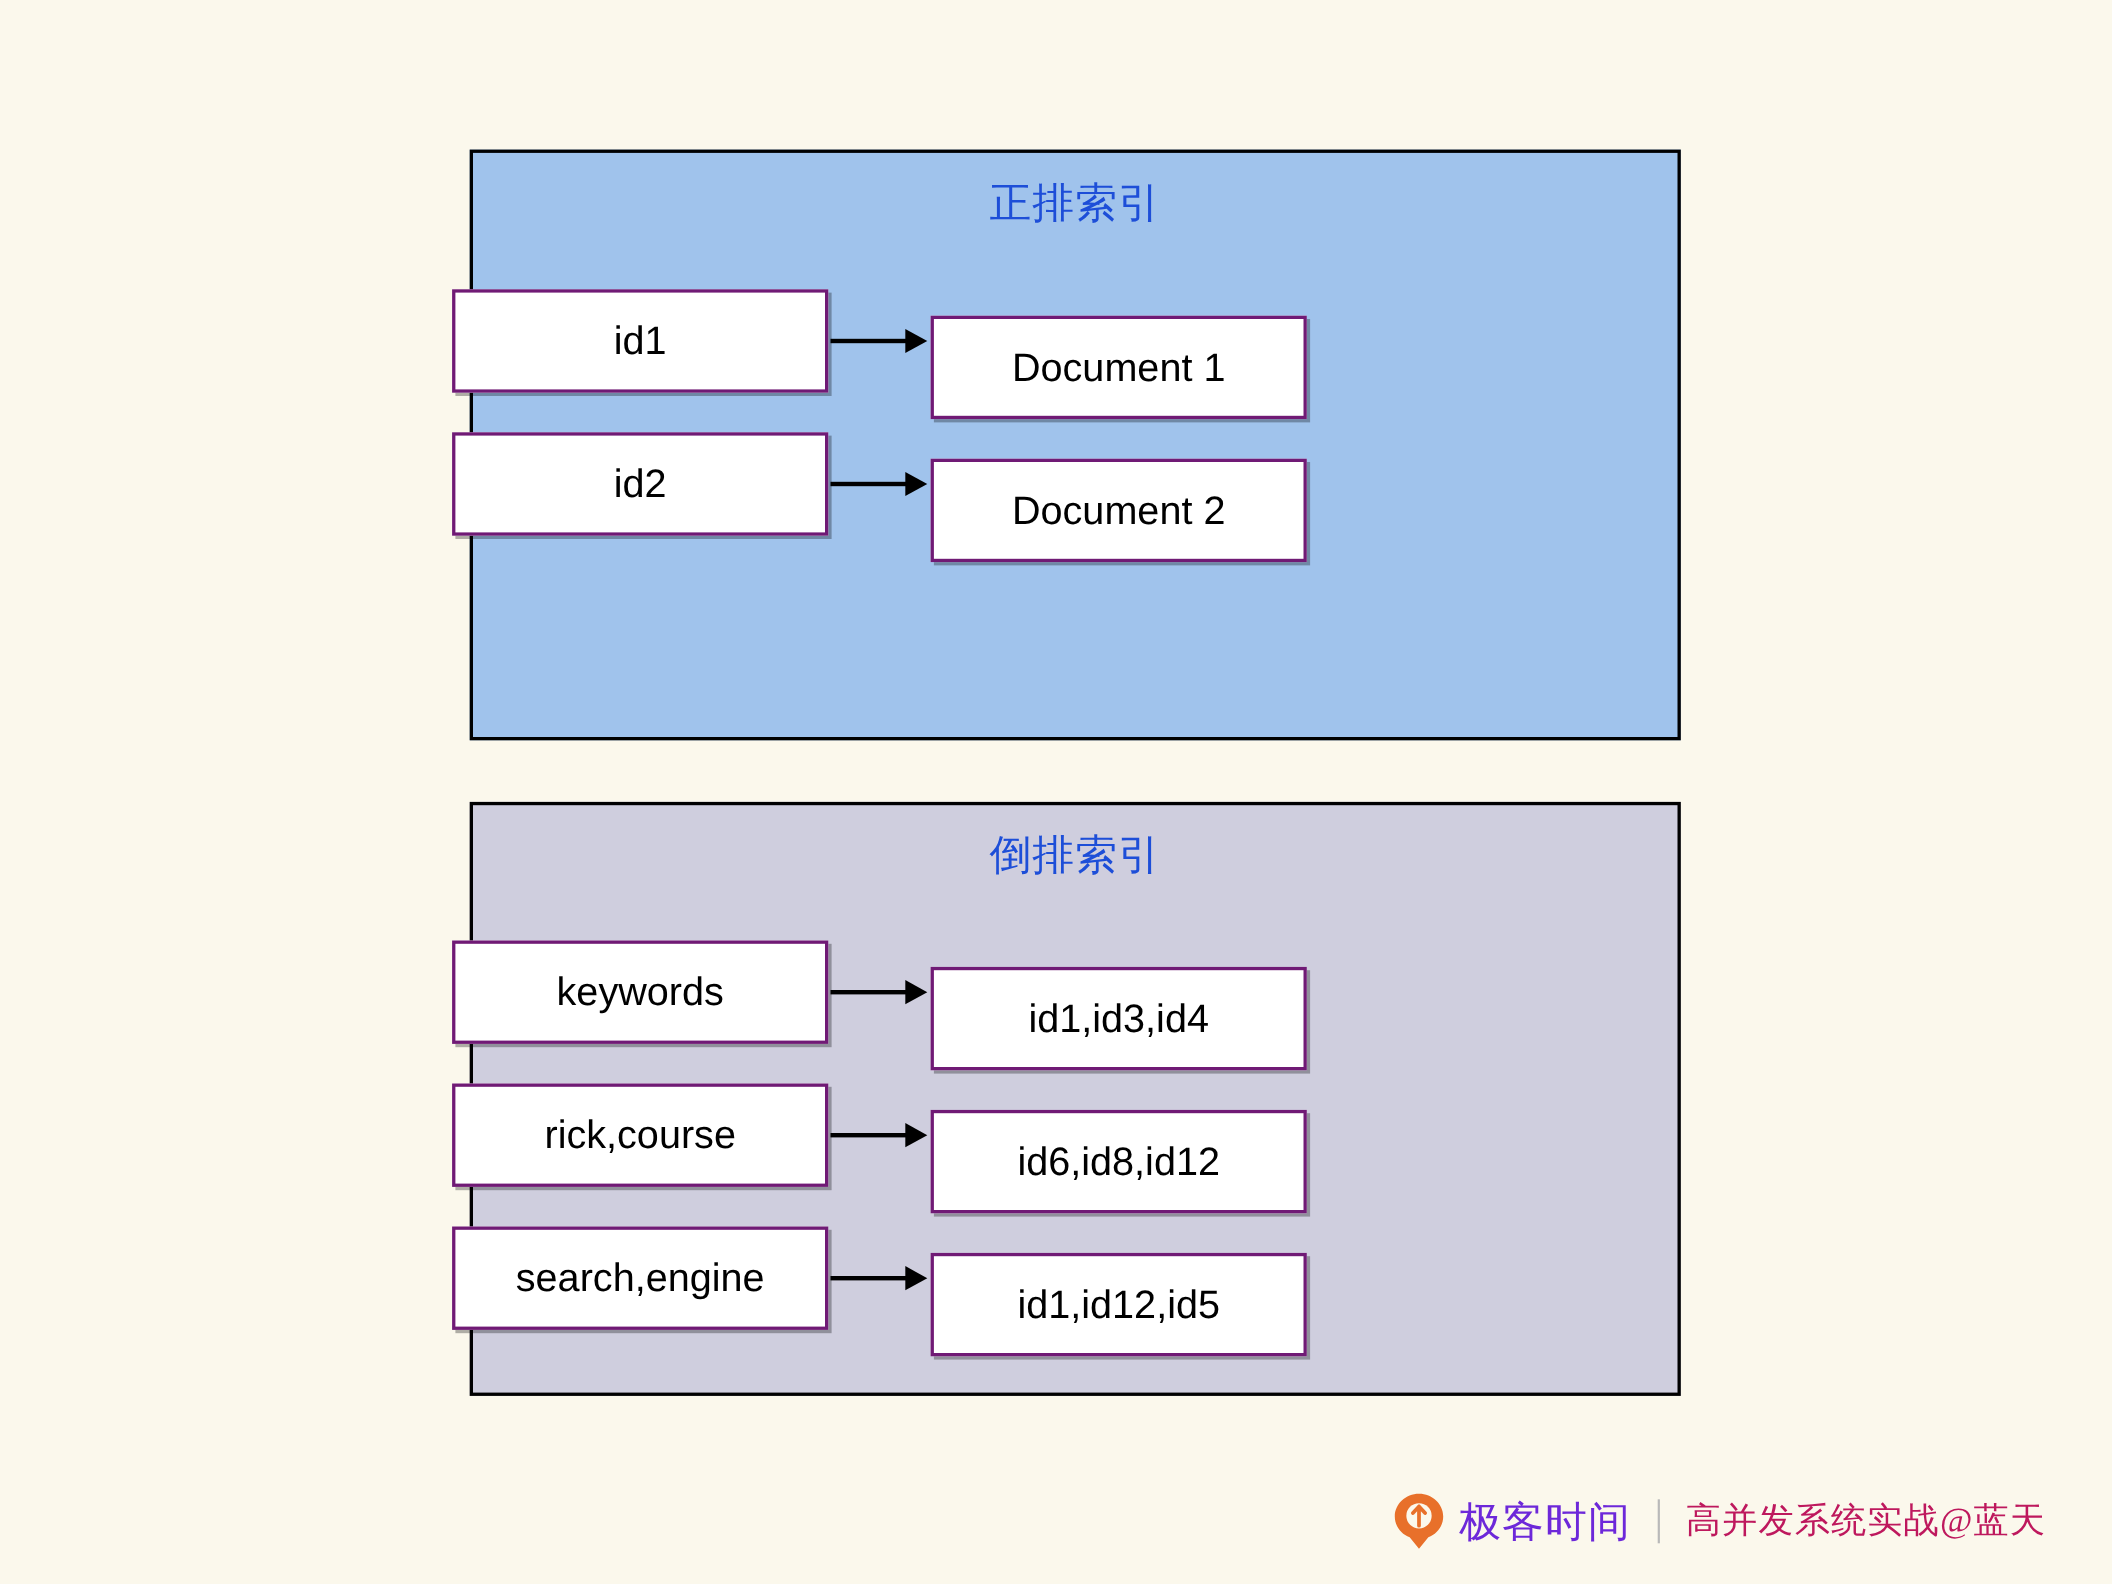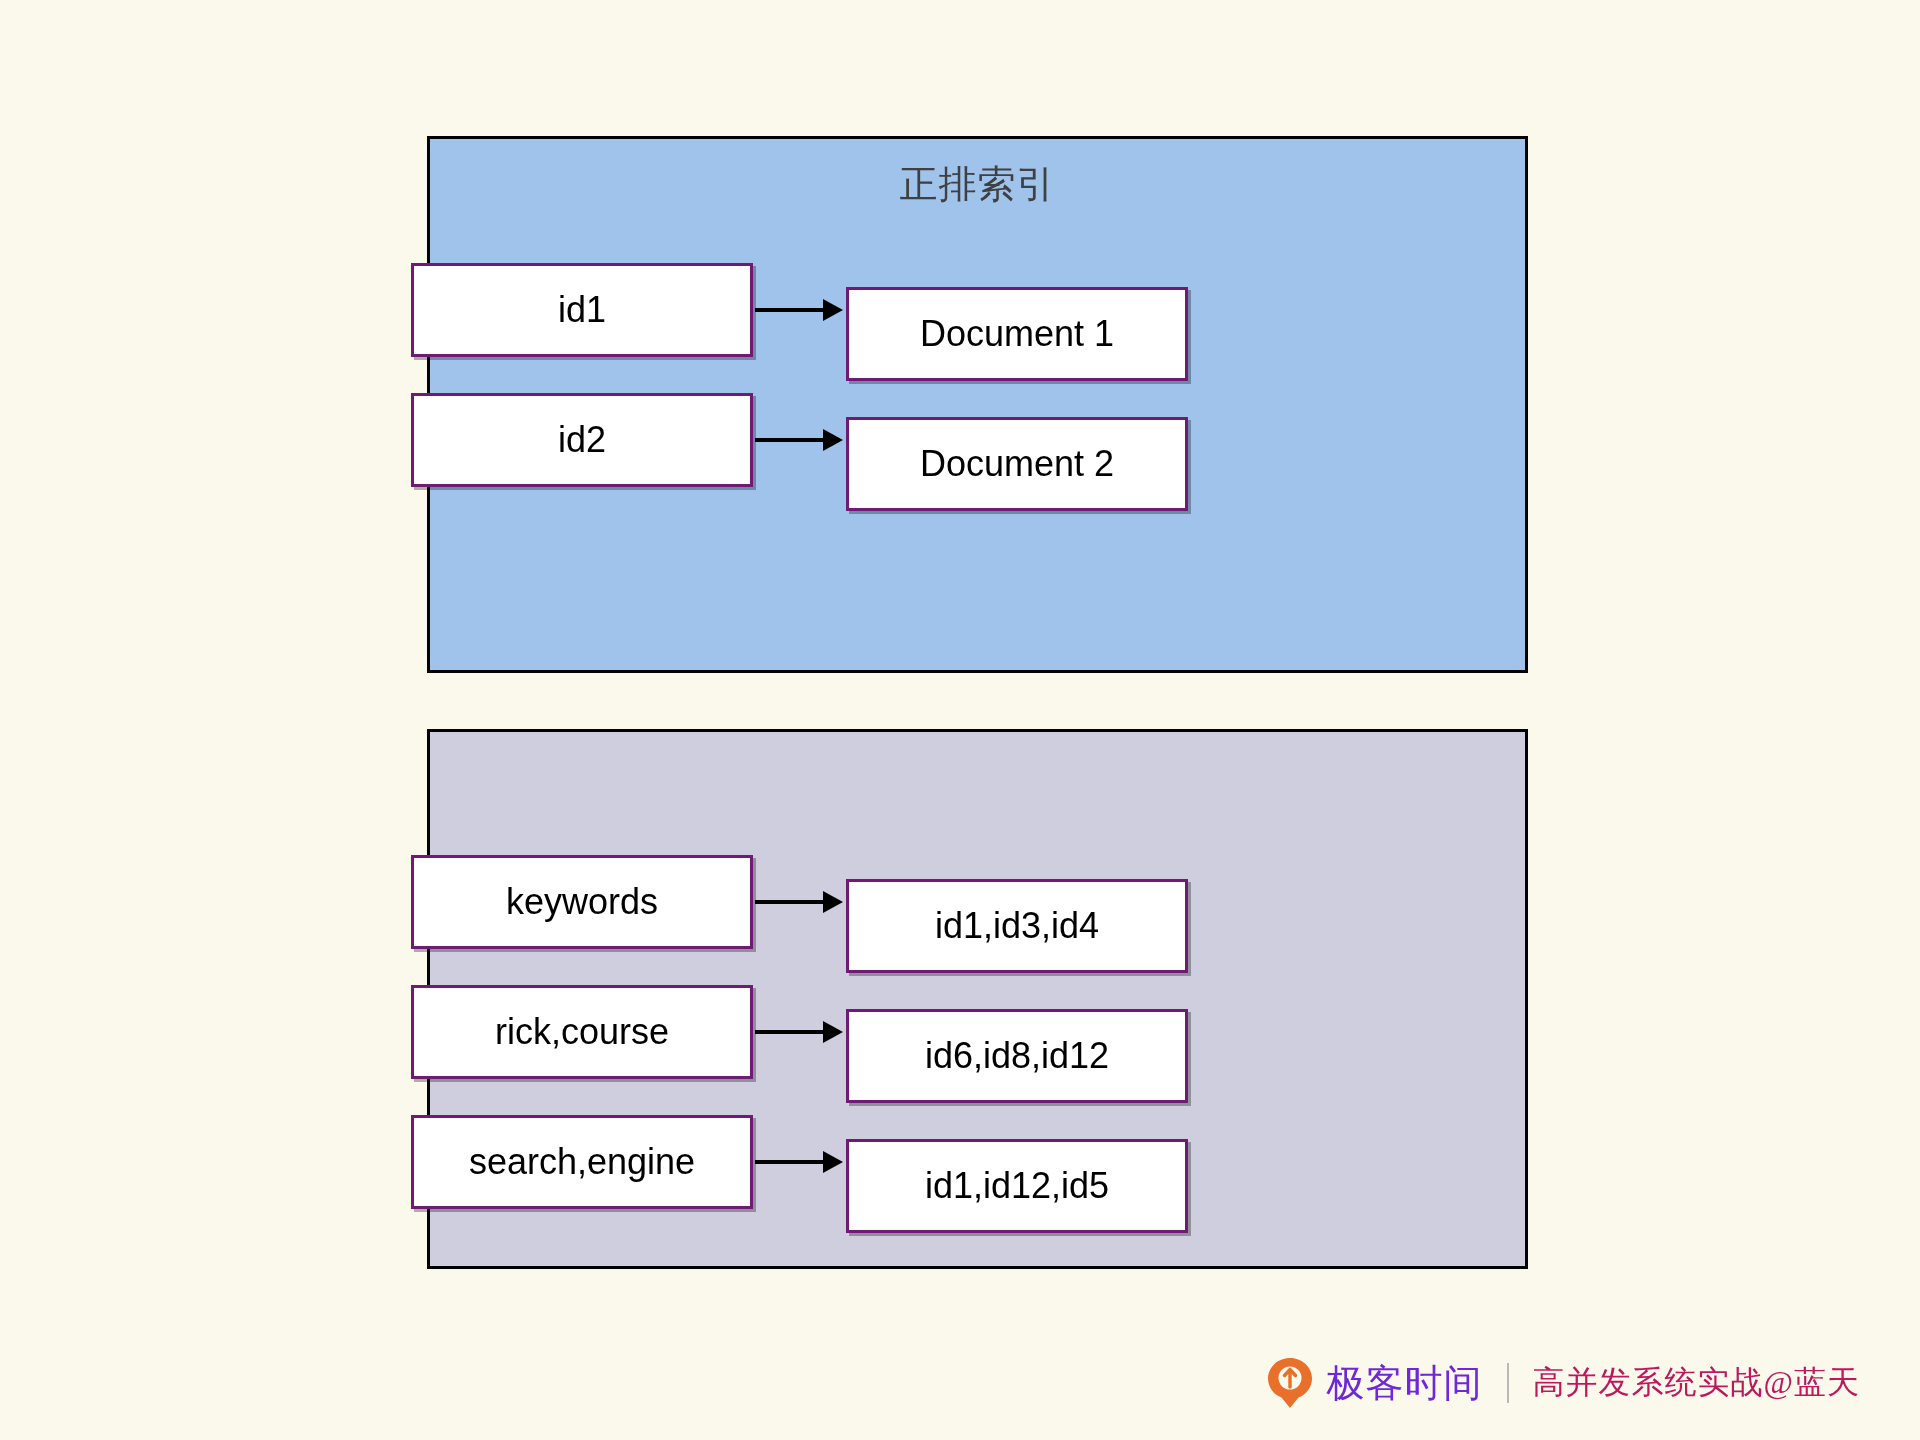--- a/index.html
+++ b/index.html
@@ -41,21 +41,21 @@
   }
 
   .panel-title {
     position: absolute;
     left: 0;
     right: 0;
     top: 22px;
     text-align: center;
     font-size: 38px;
     line-height: 46px;
-    color: #404040;
+    color: #1d4ed8;
     font-family: "DejaVu Sans", "Liberation Sans", sans-serif;
     font-weight: 400;
     letter-spacing: 1px;
   }
 
   
   .row {
     position: absolute;
     left: 0;
     right: 0;
@@ -182,20 +182,21 @@
       <div class="arrow">
         <span class="shaft"></span>
         <span class="head"></span>
       </div>
       <div class="node node-right">Document 2</div>
     </div>
 
   </div>
 
   <div class="panel panel-inverted">
+    <div class="panel-title">倒排索引</div>
 
     <div class="row row-0">
       <div class="node node-left">keywords</div>
       <div class="arrow">
         <span class="shaft"></span>
         <span class="head"></span>
       </div>
       <div class="node node-right">id1,id3,id4</div>
     </div>
 

